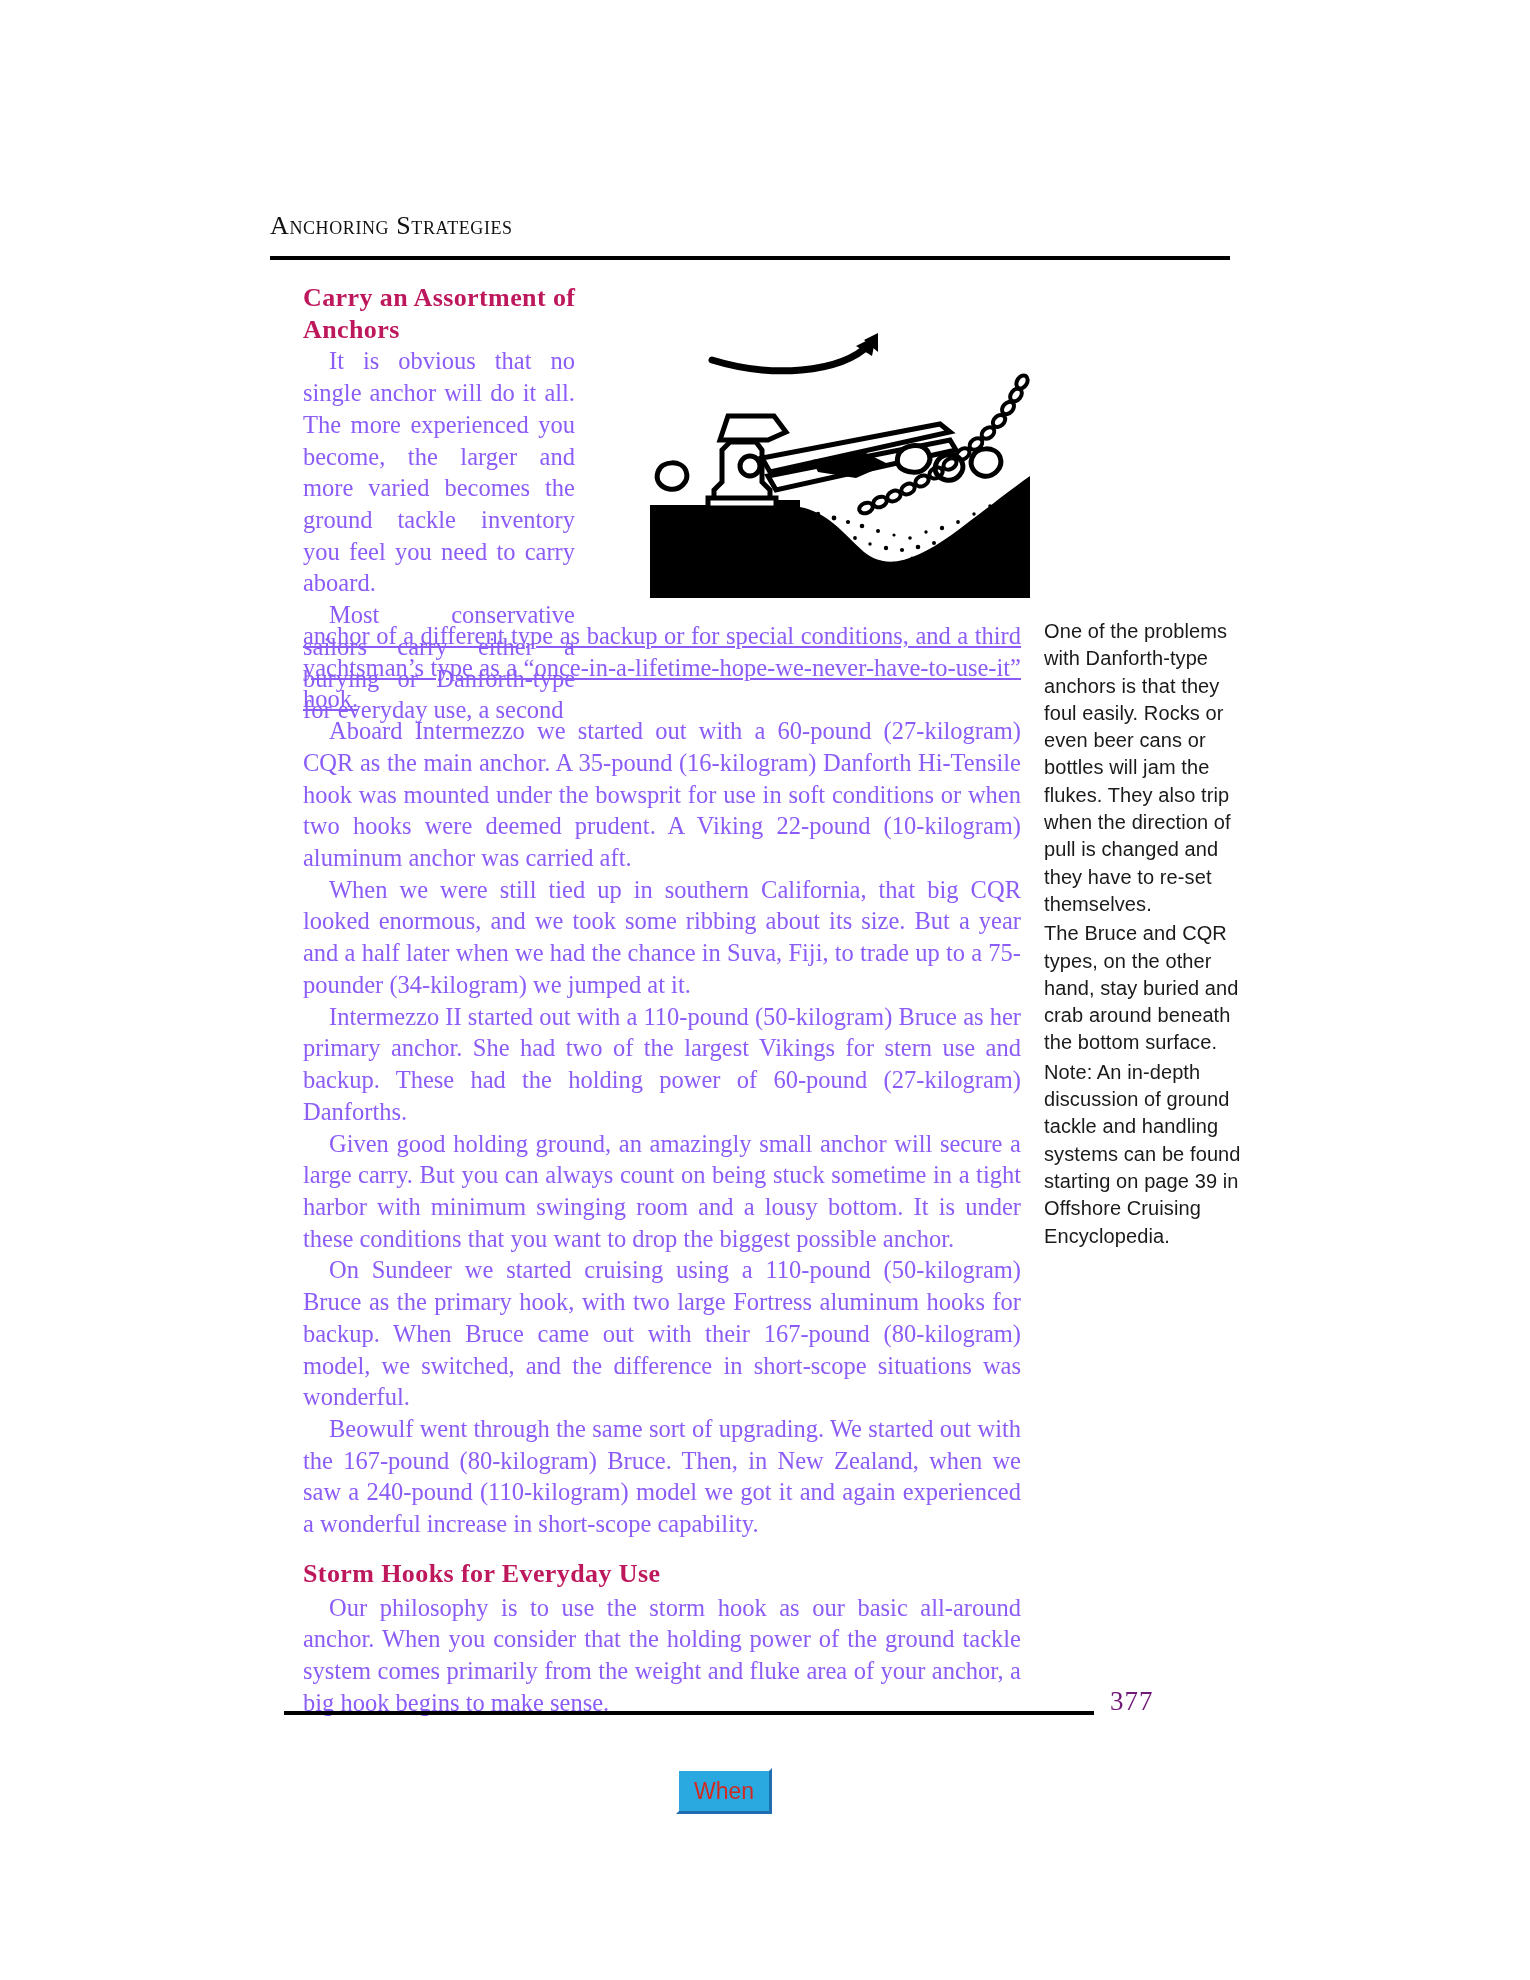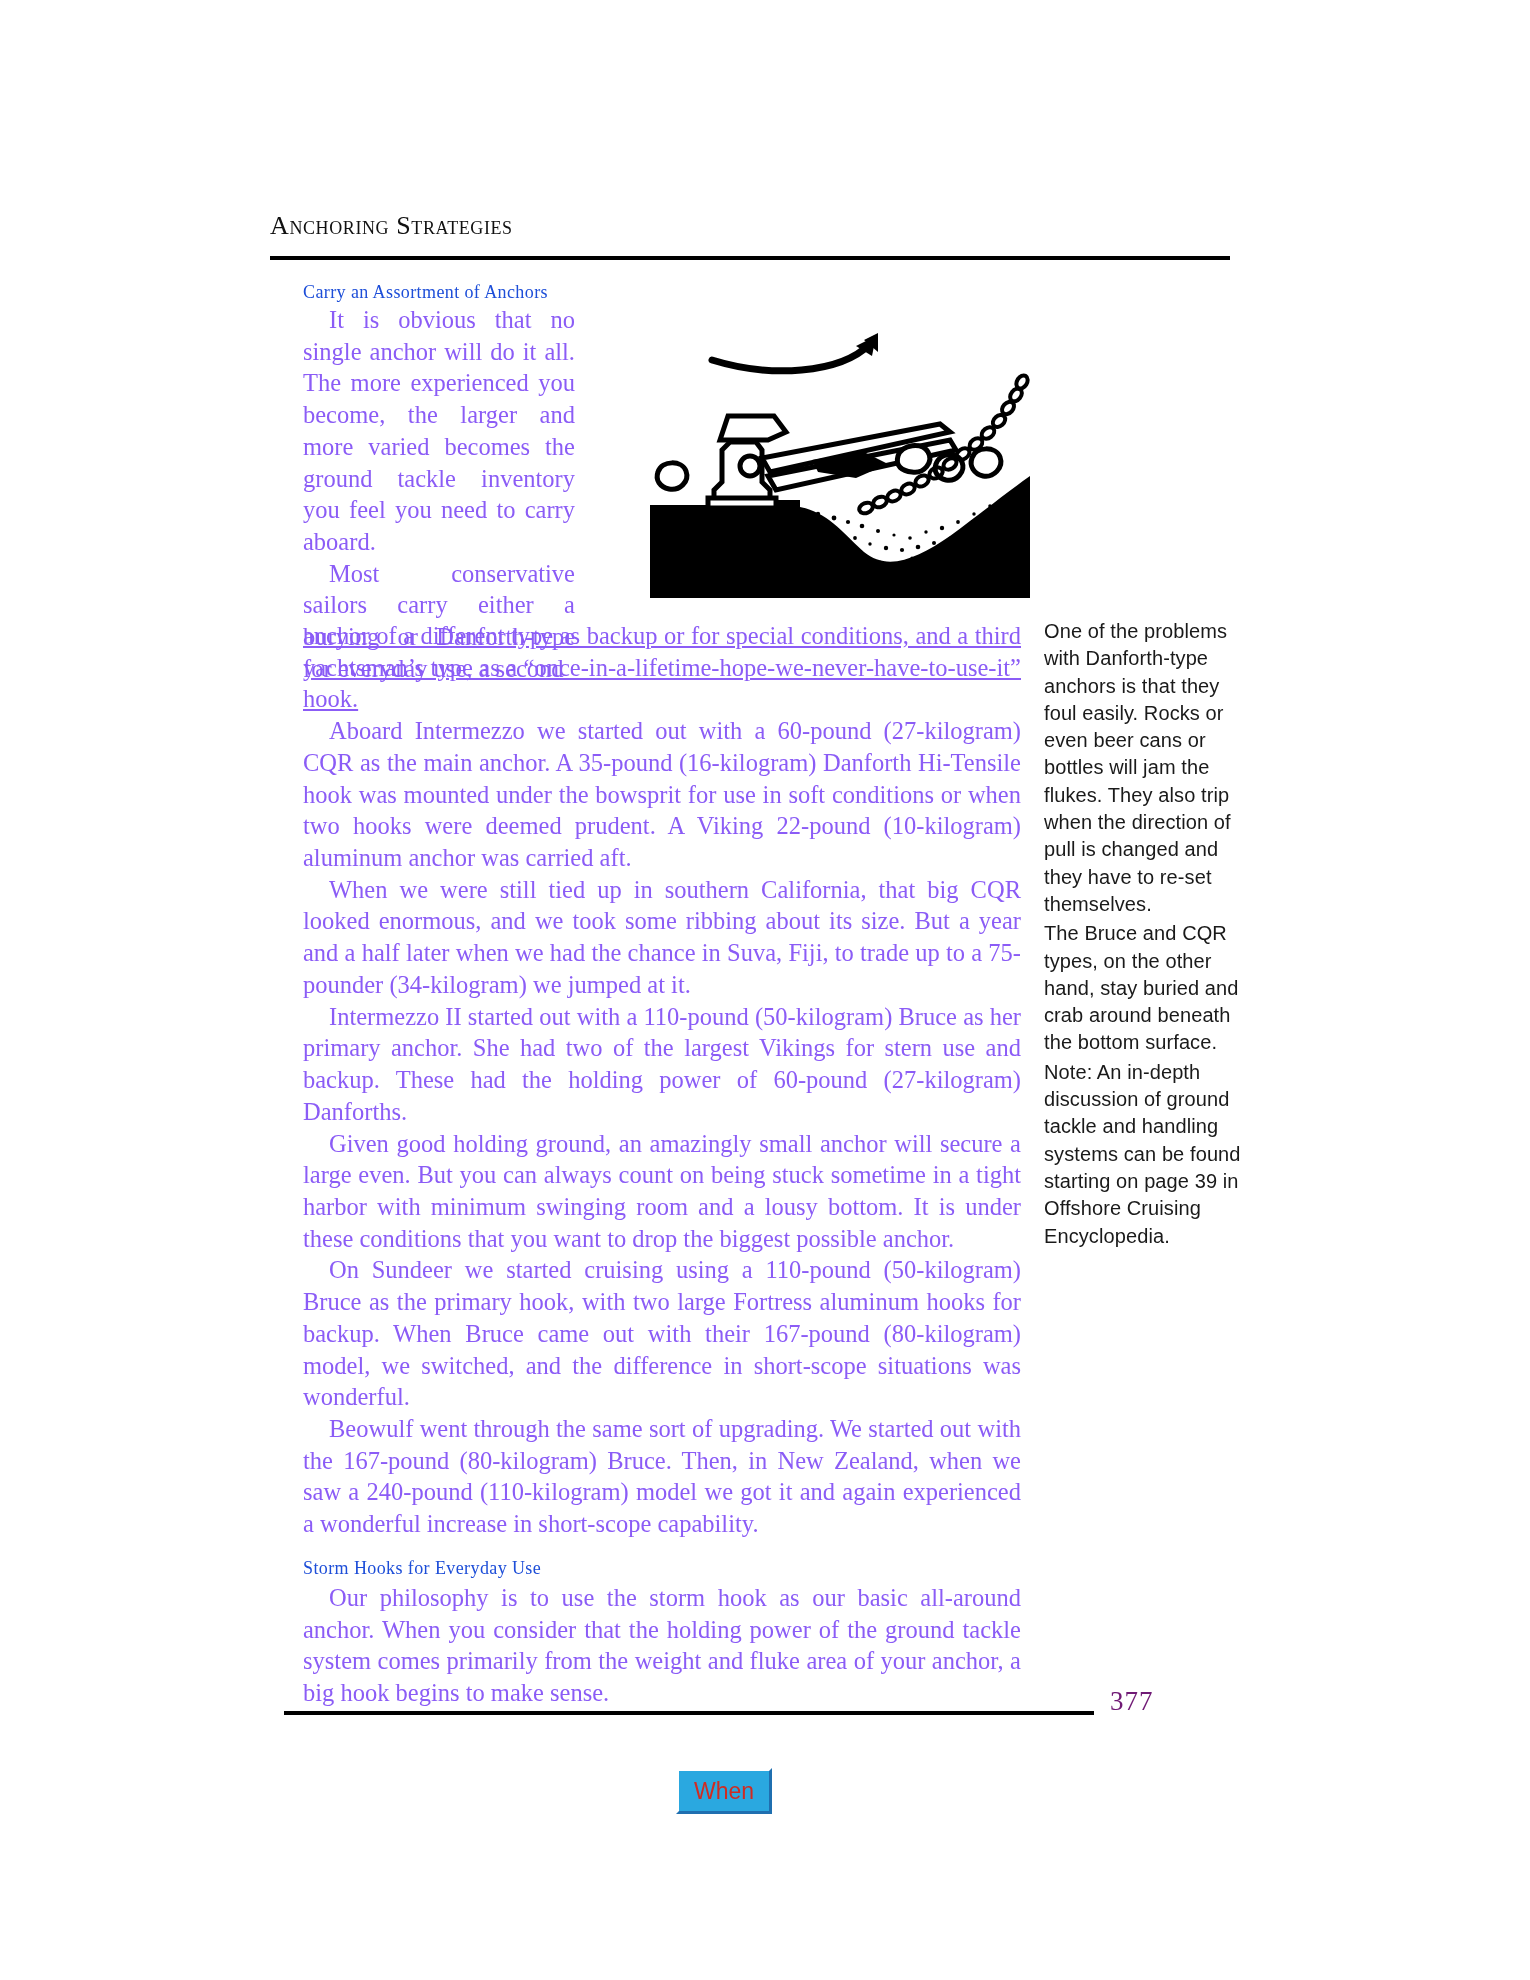--- a/index.html
+++ b/index.html
@@ -52,24 +52,24 @@
     position: absolute;
     left: 1044px;
     top: 618px;
     width: 200px;
   }
 
   
   h2.sec-head {
     margin: 0 0 0 0;
     font-family: "Liberation Serif", "DejaVu Serif", serif;
-    font-weight: normal;
-    font-size: 18px;
+    font-weight: bold;
+    font-size: 26px;
     line-height: 1.22;
-    color: #1d4ed8;
+    color: #be185d;
     letter-spacing: 0.4px;
   }
   h2.sec-head.tight {
     width: 330px;
   }
   h2.sec-head.inline-head {
     margin-top: 18px;
     margin-bottom: 2px;
   }
 
@@ -283,21 +283,21 @@
         <ellipse cx="372" cy="82" rx="7" ry="5" transform="rotate(-58 372 82)"></ellipse>
       </g>
     </svg>
   </div>
 
   <div class="below-art">
     <p class="body full nogap" id="p2-rest" style="text-indent: 0px;">anchor of a different type as backup or for special conditions, and a third yachtsman’s type as a “once-in-a-lifetime-hope-we-never-have-to-use-it” hook.</p>
     <p class="body full">Aboard Intermezzo we started out with a 60-pound (27-kilogram) CQR as the main anchor. A 35-pound (16-kilogram) Danforth Hi-Tensile hook was mounted under the bowsprit for use in soft conditions or when two hooks were deemed prudent. A Viking 22-pound (10-kilogram) aluminum anchor was carried aft.</p>
     <p class="body full">When we were still tied up in southern California, that big CQR looked enormous, and we took some ribbing about its size. But a year and a half later when we had the chance in Suva, Fiji, to trade up to a 75-pounder (34-kilogram) we jumped at it.</p>
     <p class="body full">Intermezzo II started out with a 110-pound (50-kilogram) Bruce as her primary anchor. She had two of the largest Vikings for stern use and backup. These had the holding power of 60-pound (27-kilogram) Danforths.</p>
-    <p class="body full">Given good holding ground, an amazingly small anchor will secure a large even. But you can always count on being stuck sometime in a tight harbor with minimum swinging room and a lousy bottom. It is under these conditions that you want to drop the biggest possible anchor.</p>
+    <p class="body full">Given good holding ground, an amazingly small anchor will secure a large carry. But you can always count on being stuck sometime in a tight harbor with minimum swinging room and a lousy bottom. It is under these conditions that you want to drop the biggest possible anchor.</p>
     <p class="body full">On Sundeer we started cruising using a 110-pound (50-kilogram) Bruce as the primary hook, with two large Fortress aluminum hooks for backup. When Bruce came out with their 167-pound (80-kilogram) model, we switched, and the difference in short-scope situations was wonderful.</p>
     <p class="body full">Beowulf went through the same sort of upgrading. We started out with the 167-pound (80-kilogram) Bruce. Then, in New Zealand, when we saw a 240-pound (110-kilogram) model we got it and again experienced a wonderful increase in short-scope capability.</p>
 
     <h2 class="sec-head inline-head">Storm Hooks for Everyday Use</h2>
     <p class="body full">Our philosophy is to use the storm hook as our basic all-around anchor. When you consider that the holding power of the ground tackle system comes primarily from the weight and fluke area of your anchor, a big hook begins to make sense.</p>
   </div>
 
   <aside class="col-side">
     <p class="side">One of the problems with Danforth-type anchors is that they foul easily. Rocks or even beer cans or bottles will jam the flukes. They also trip when the direction of pull is changed and they have to re-set themselves.</p>
     <p class="side">The Bruce and CQR types, on the other hand, stay buried and crab around beneath the bottom surface.</p>

